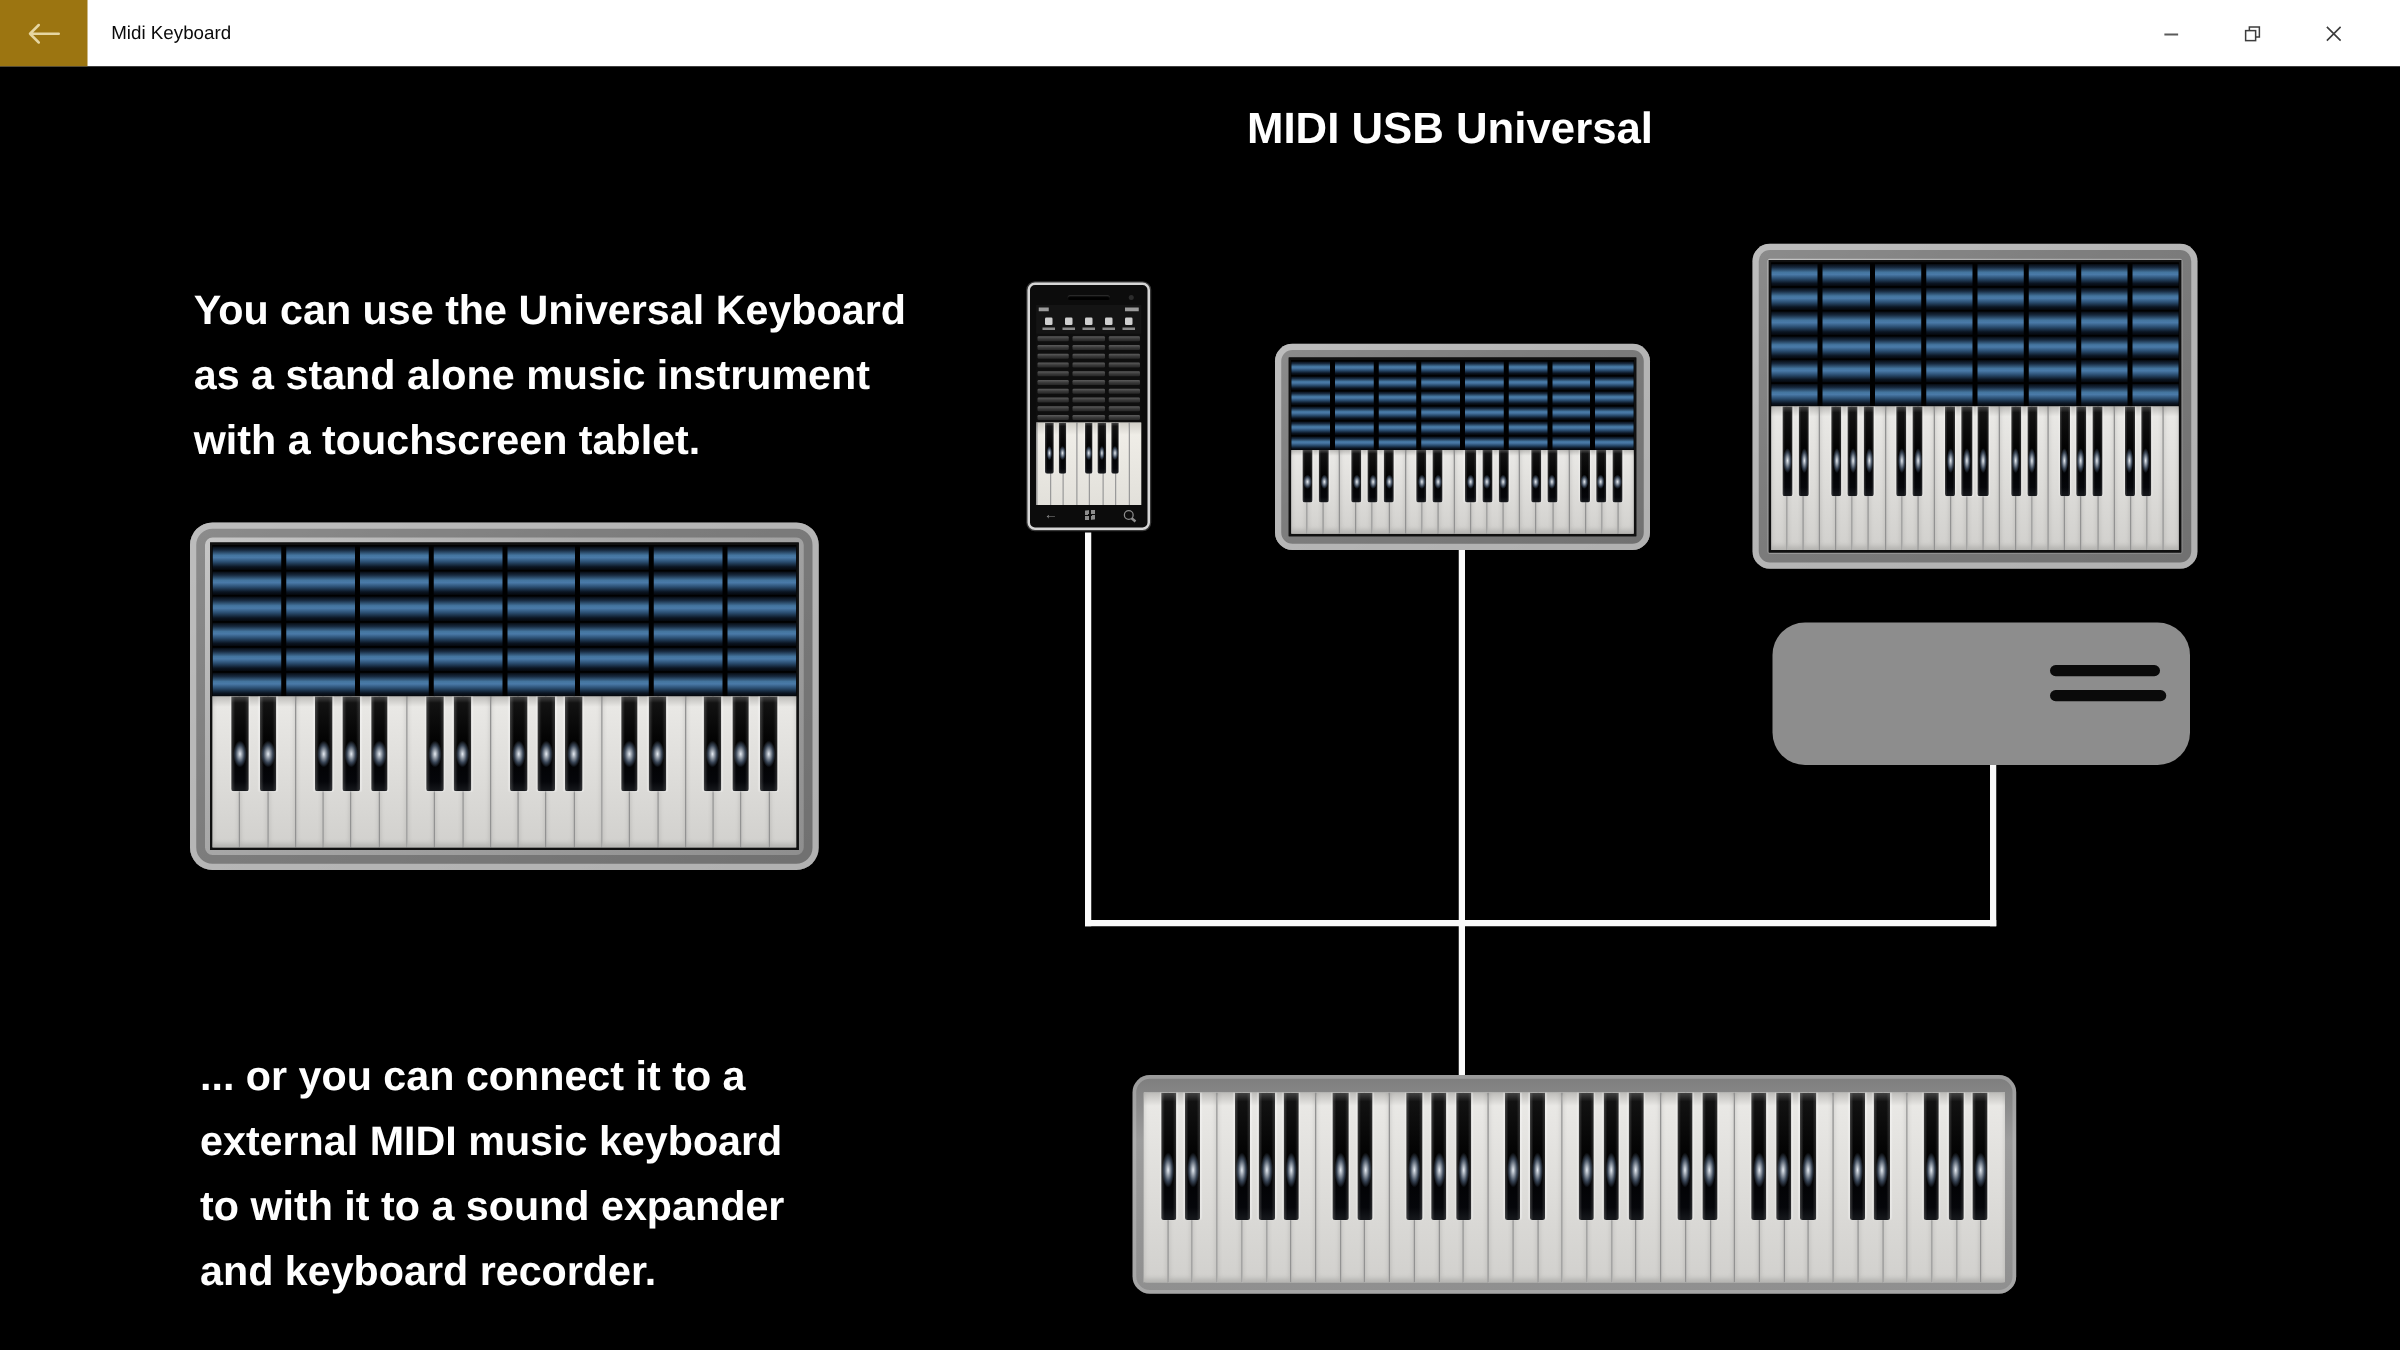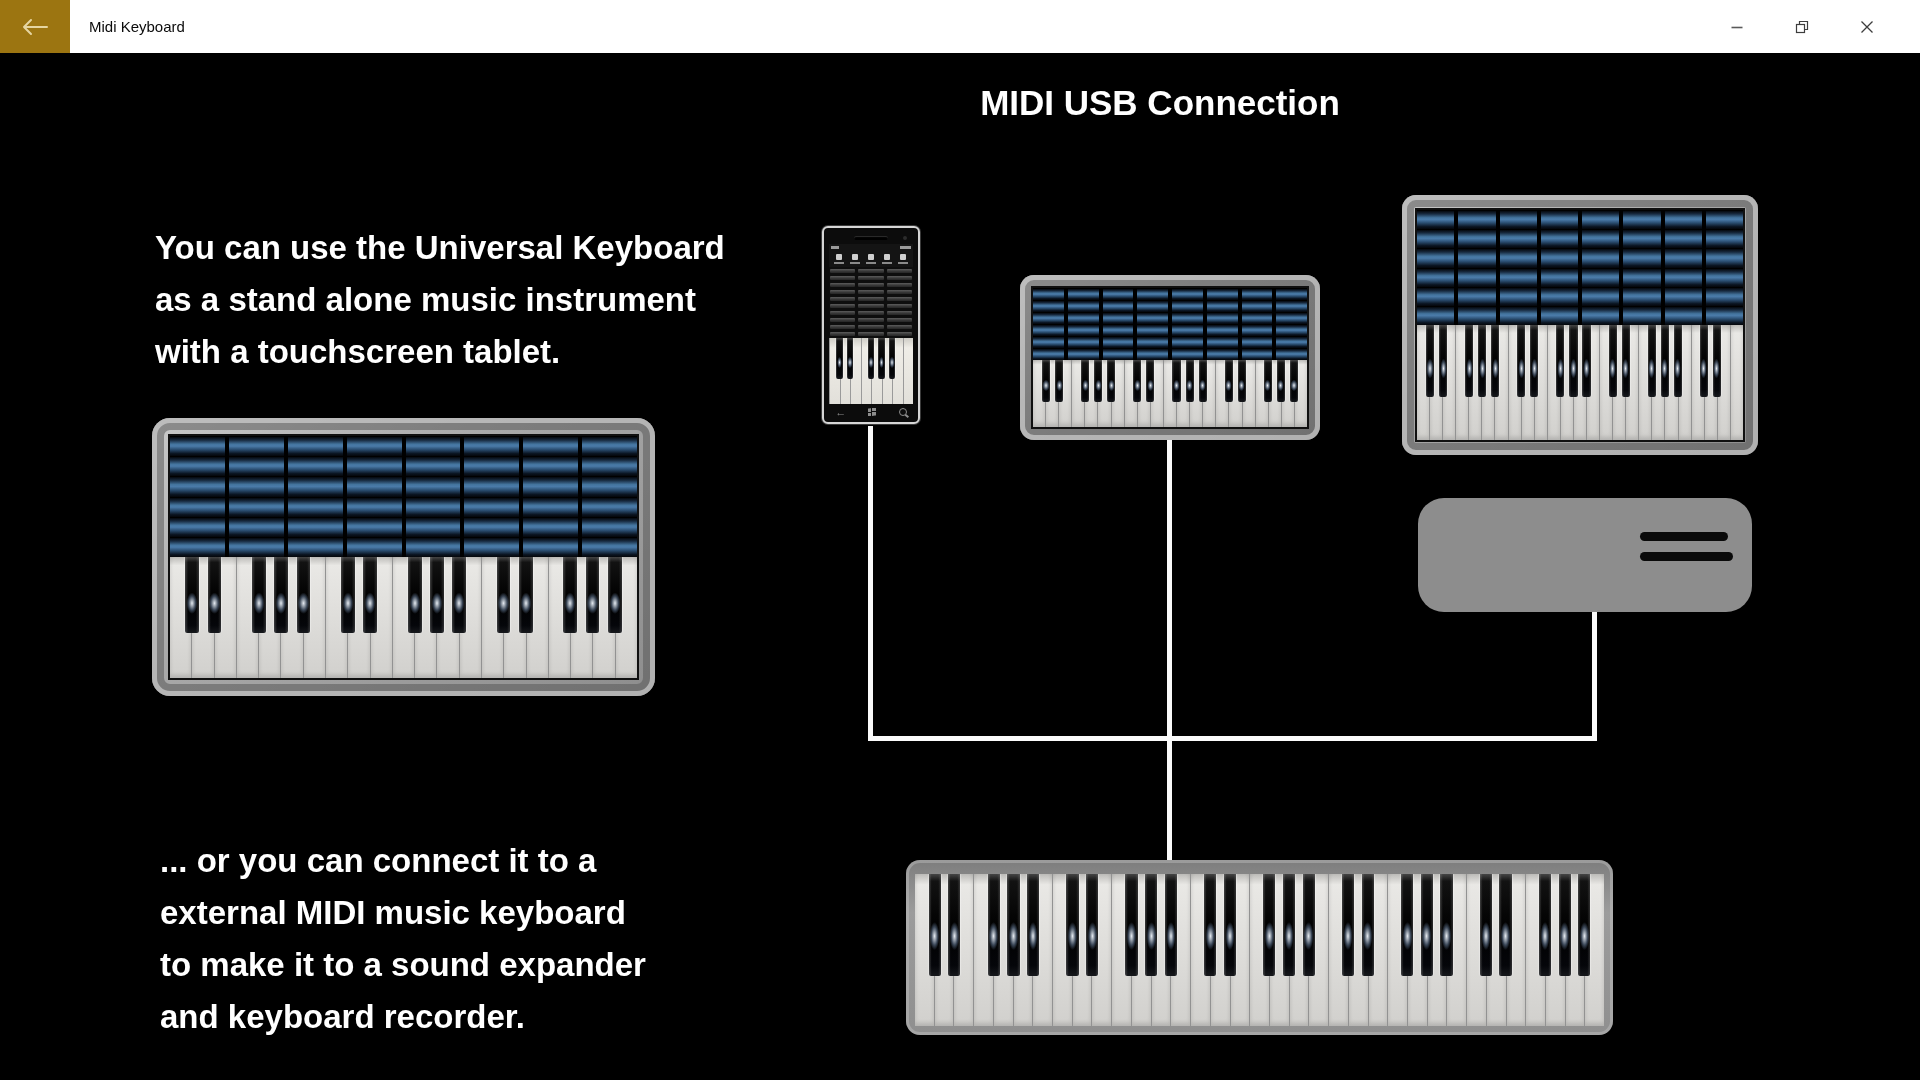--- a/index.html
+++ b/index.html
@@ -129,27 +129,27 @@
       </svg>
     </button>
     <button class="win-btn">
       <svg width="14" height="14" viewBox="0 0 14 14">
         <path d="M1.5 1.5 L12.5 12.5 M12.5 1.5 L1.5 12.5" stroke="#3d3d3d" stroke-width="1.3"></path>
       </svg>
     </button>
   </div>
 </div>
 
-<div class="heading">MIDI USB Connection</div>
+<div class="heading">MIDI USB Universal</div>
 <div class="para intro">You can use the Universal Keyboard
 as a stand alone music instrument
 with a touchscreen tablet.</div>
 <div class="para outro">... or you can connect it to a
 external MIDI music keyboard
-to make it to a sound expander
+to with it to a sound expander
 and keyboard recorder.</div>
 
 <div class="wire bus"></div>
 <div class="wire w-phone"></div>
 <div class="wire w-mid"></div>
 <div class="wire w-box"></div>
 
 <div class="kb-device kb-tablet">
   <div class="kb-screen">
     <div class="bars">

